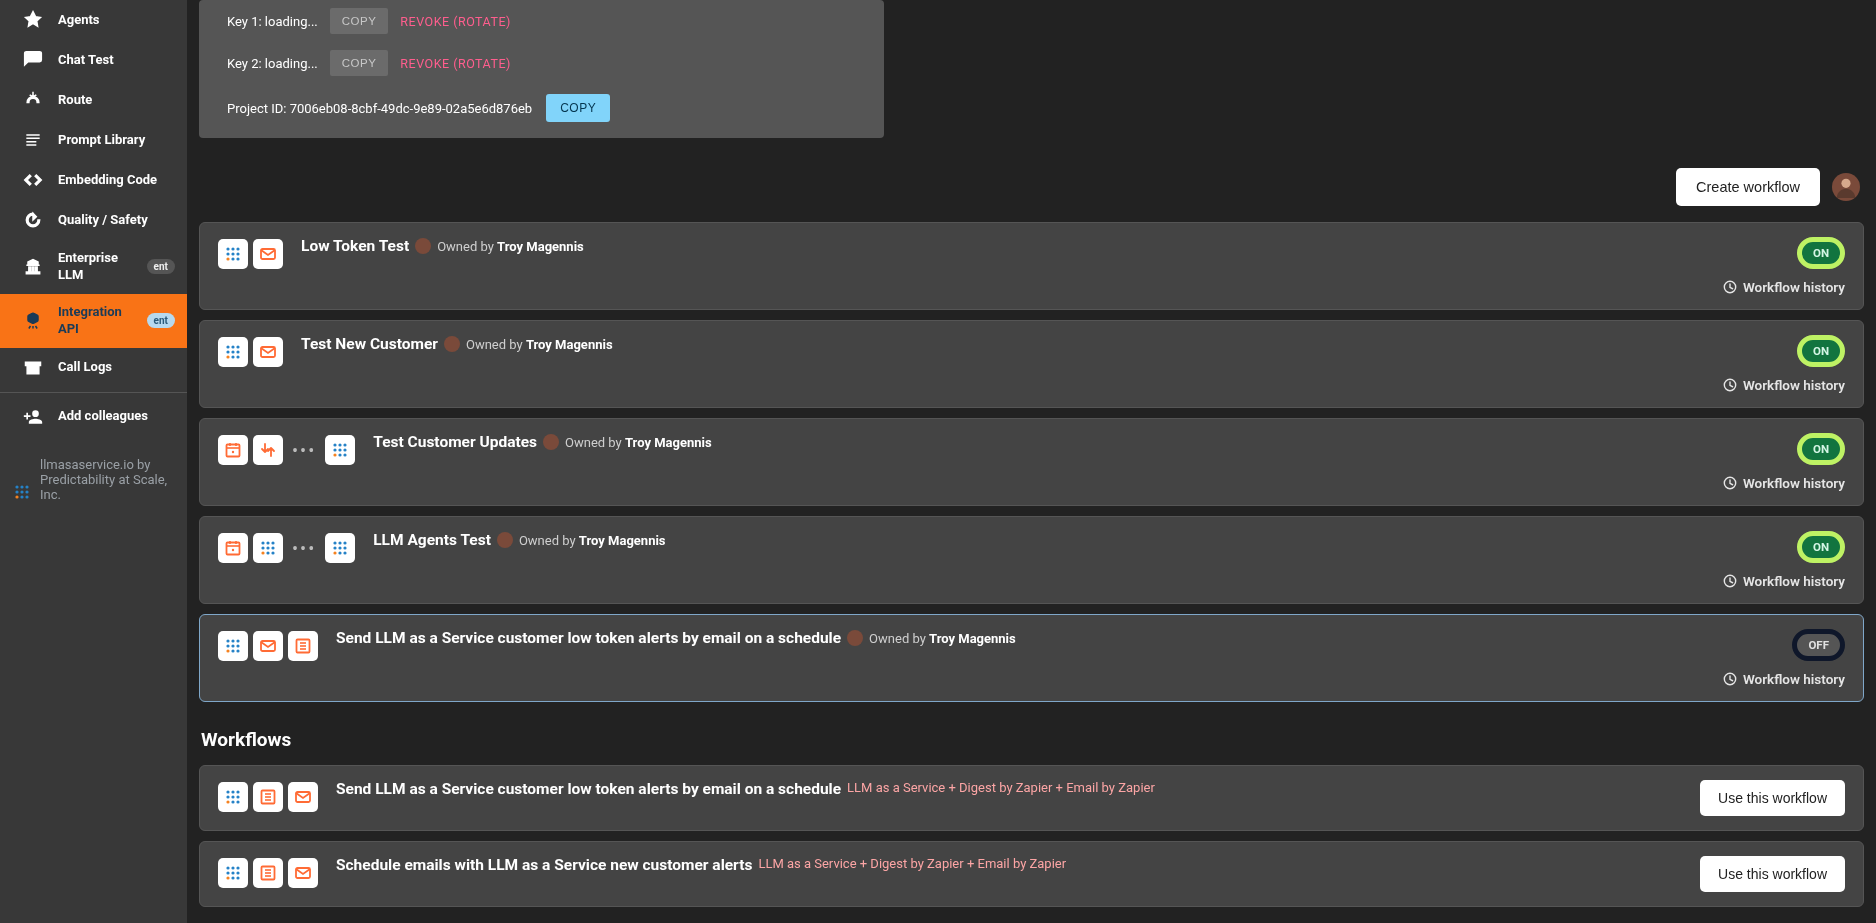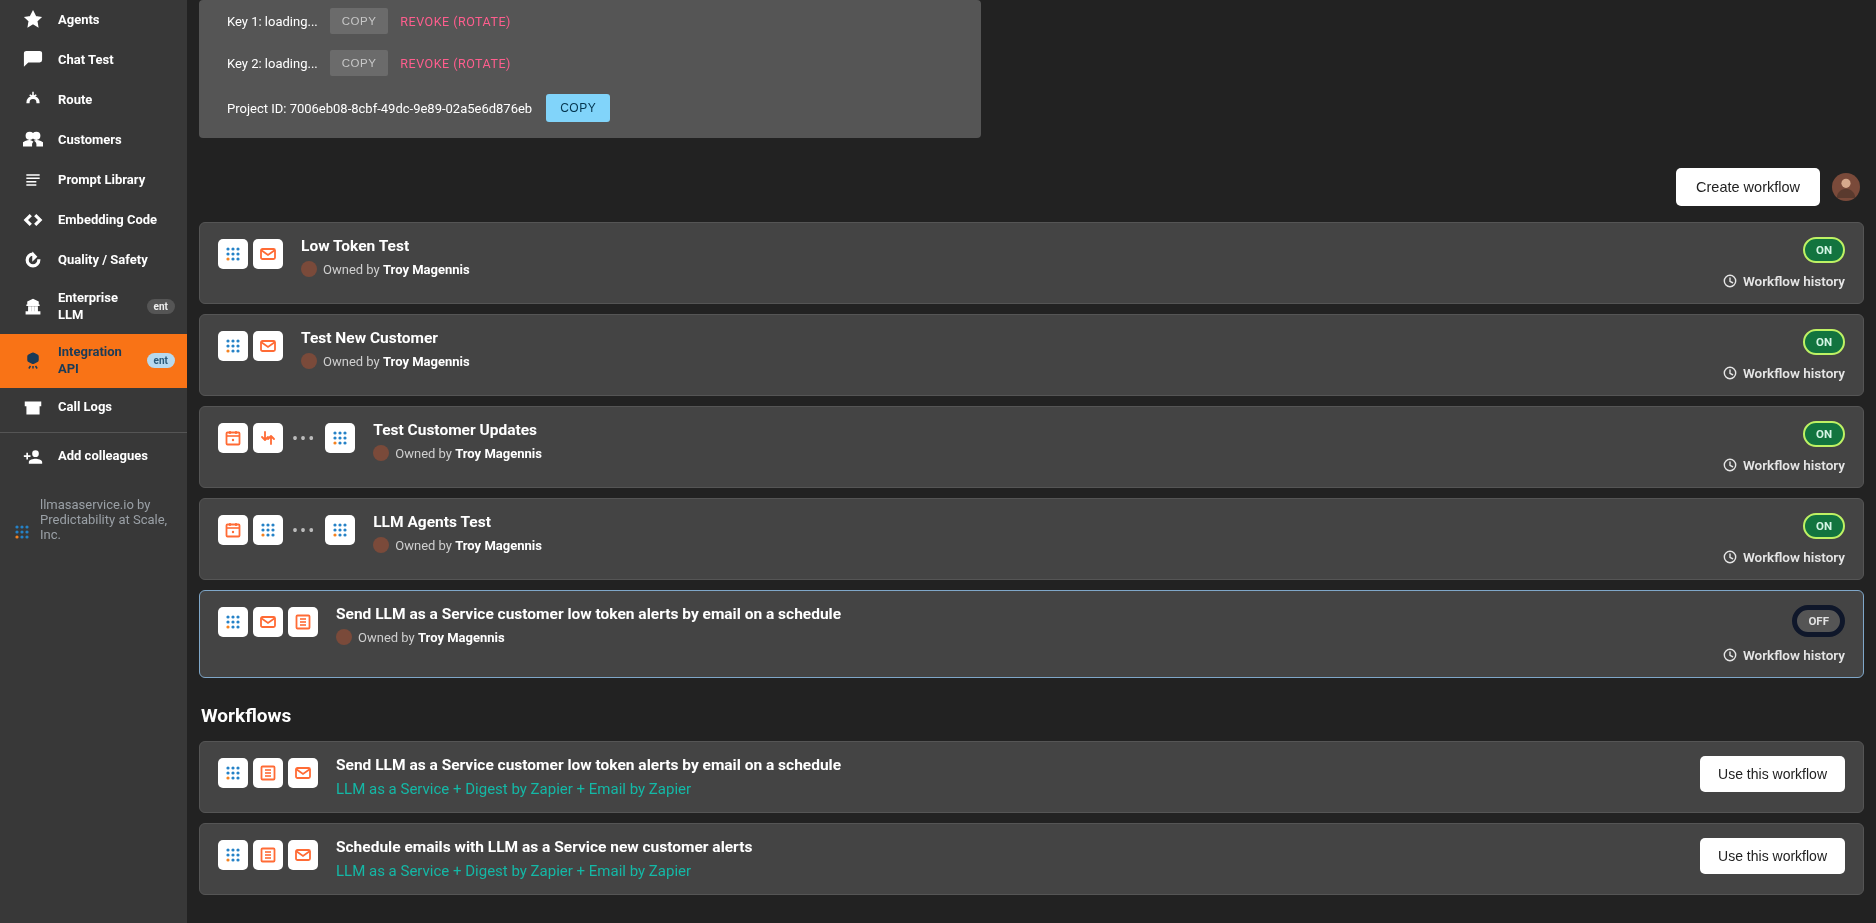--- a/index.html
+++ b/index.html
@@ -16,48 +16,48 @@
   }
   .side-item.active .badge { background:#b6d9ef; color:#2a5a7a; }
   .side-divider { height:1px; background:#555; margin:4px 0; }
   .side-item .icon { width:22px; display:flex; justify-content:center; align-items:center; }
   .side-item .icon svg { width:20px; height:20px; fill:currentColor; }
   .side-footer { margin-top:8px; padding:12px 12px 18px 12px; font-size:13px; color:#9aa0a6; display:flex; gap:8px; align-items:flex-end;}
   .side-footer .logo { width:20px; height:20px; display:flex; align-items:center; justify-content:center; }
   .side-footer .logo svg { width:20px; height:20px; }
   
   .main { flex:1; overflow:auto; background:#222; padding:0 12px 30px 12px; }
-  .keys-panel { background:#555; width:782px; margin-left:0; padding:0 20px 16px 28px; border-radius:4px; color:#fff; font-size:13px; }
+  .keys-panel { background:#555; width:685px; margin-left:0; padding:0 20px 16px 28px; border-radius:4px; color:#fff; font-size:13px; }
   .key-row { display:flex; align-items:center; gap:12px; padding:8px 0; }
   .key-row .klabel { white-space:nowrap; }
   .btn-grey { background:#6b6b6b; border:none; color:#c7c7c7; font-size:11.5px; letter-spacing:0.5px; padding:7px 12px; border-radius:2px; cursor:not-allowed; }
   .btn-blue { background:#81d4fa; border:none; color:#053650; font-size:12px; letter-spacing:0.5px; padding:7px 14px; border-radius:3px; cursor:pointer; font-weight:500;}
   .revoke { color:#ff5e8e; font-size:12.5px; letter-spacing:0.5px; cursor:pointer; }
   .project-row { display:flex; align-items:center; gap:14px; padding-top:10px; }
   
   .topbar { display:flex; justify-content:flex-end; align-items:center; gap:12px; padding:30px 4px 16px 0;}
   .btn-white { background:#fff; color:#222; border:none; border-radius:5px; padding:11px 20px; font-size:14.5px; font-weight:400; cursor:pointer;}
   .avatar { width:28px; height:28px; border-radius:50%; overflow:hidden; background:#7a4a3a; display:flex; align-items:center; justify-content:center; font-size:10px; color:#fff;}
   
   .wf-list { display:flex; flex-direction:column; gap:10px; }
   .wf-card { border:1px solid #555; border-radius:6px; background:#444; padding:14px 18px; display:flex; align-items:flex-start; }
   .wf-card.selected { border:1px solid #7fa7c9; }
   .wf-icons { display:flex; gap:5px; align-items:center; margin-right:18px; margin-top:2px;}
   .app-icon { width:30px; height:30px; background:#fff; border-radius:5px; display:flex; align-items:center; justify-content:center; }
   .app-icon svg { width:20px; height:20px; }
   .more-dots { color:#bbb; font-size:18px; letter-spacing:2px; padding:0 4px; cursor:pointer;}
-  .wf-body { flex:1; display:flex; flex-direction:column; gap:6px; }
+  .wf-body { flex:1; display:flex; flex-direction:row; gap:6px; }
   .wf-title { font-weight:700; font-size:15.5px; color:#fff; }
-  .wf-sub { font-size:15px; color:#14b8a6; }
+  .wf-sub { font-size:13px; color:#fca5a5; }
   .wf-owner { font-size:13px; color:#cfcfcf; display:flex; align-items:center; gap:6px;}
   .wf-owner .mini-av { width:16px; height:16px; border-radius:50%; background:#7a4a3a; display:inline-block;}
   .wf-owner b { color:#fff; font-weight:700;}
   .wf-right { display:flex; flex-direction:column; align-items:flex-end; gap:10px;}
   .pill { border-radius:999px; font-size:11.5px; font-weight:700; padding:4px 11px; display:inline-block;}
-  .pill-on { background:#12743f; color:#d4f5e5; border:2px solid #bef264;}
+  .pill-on { background:#12743f; color:#d4f5e5; border:5px solid #bef264;}
   .pill-off { background:#555; color:#e1e1e1; border:5px solid #0f172a;}
   .wf-hist { font-size:13.5px; color:#e5e5e5; display:flex; align-items:center; gap:6px; font-weight:600; cursor:pointer;}
   .wf-hist svg { width:14px; height:14px; fill:#c1c1c1;}
   .section-h { font-size:19px; font-weight:700; color:#fff; margin:26px 0 14px 2px;}
 </style>
 </head>
 <body>
 
 <svg width="0" height="0" style="position:absolute">
   <defs>
@@ -124,28 +124,20 @@
           <span class="icon">
             <svg viewBox="0 0 24 24" fill="none" stroke="currentColor" stroke-width="1.8">
               <path d="M12 2v6m0 0l4-2m-4 2L8 6m4 2c-4 0-7 3-7 7h2c0-3 2-5 5-5s5 2 5 5h2c0-4-3-7-7-7z"></path>
             </svg>
           </span>
           <span class="lbl">Route</span>
         </li>
         <li class="side-item">
           <span class="icon">
             <svg viewBox="0 0 24 24" fill="none" stroke="currentColor" stroke-width="1.8">
-              <path d="M16 11a4 4 0 1 0-4-4 4 4 0 0 0 4 4zm-8 0a4 4 0 1 0-4-4 4 4 0 0 0 4 4zm0 2c-2.7 0-8 1.3-8 4v2h10v-2c0-1 .4-1.9 1.1-2.6A13 13 0 0 0 8 13zm8 0c-.3 0-.7 0-1 .1 1.2.9 2 2.1 2 3.9v2h7v-2c0-2.7-5.3-4-8-4z"></path>
-            </svg>
-          </span>
-          <span class="lbl">Customers</span>
-        </li>
-        <li class="side-item">
-          <span class="icon">
-            <svg viewBox="0 0 24 24" fill="none" stroke="currentColor" stroke-width="1.8">
               <path d="M4 6h16M4 10h16M4 14h12M4 18h12"></path>
             </svg>
           </span>
           <span class="lbl">Prompt Library</span>
         </li>
         <li class="side-item">
           <span class="icon">
             <svg viewBox="0 0 24 24" fill="none" stroke="currentColor" stroke-width="1.8">
               <path d="M9.4 16.6 4.8 12l4.6-4.6L8 6l-6 6 6 6zM14.6 16.6 19.2 12l-4.6-4.6L16 6l6 6-6 6z"></path>
             </svg>

